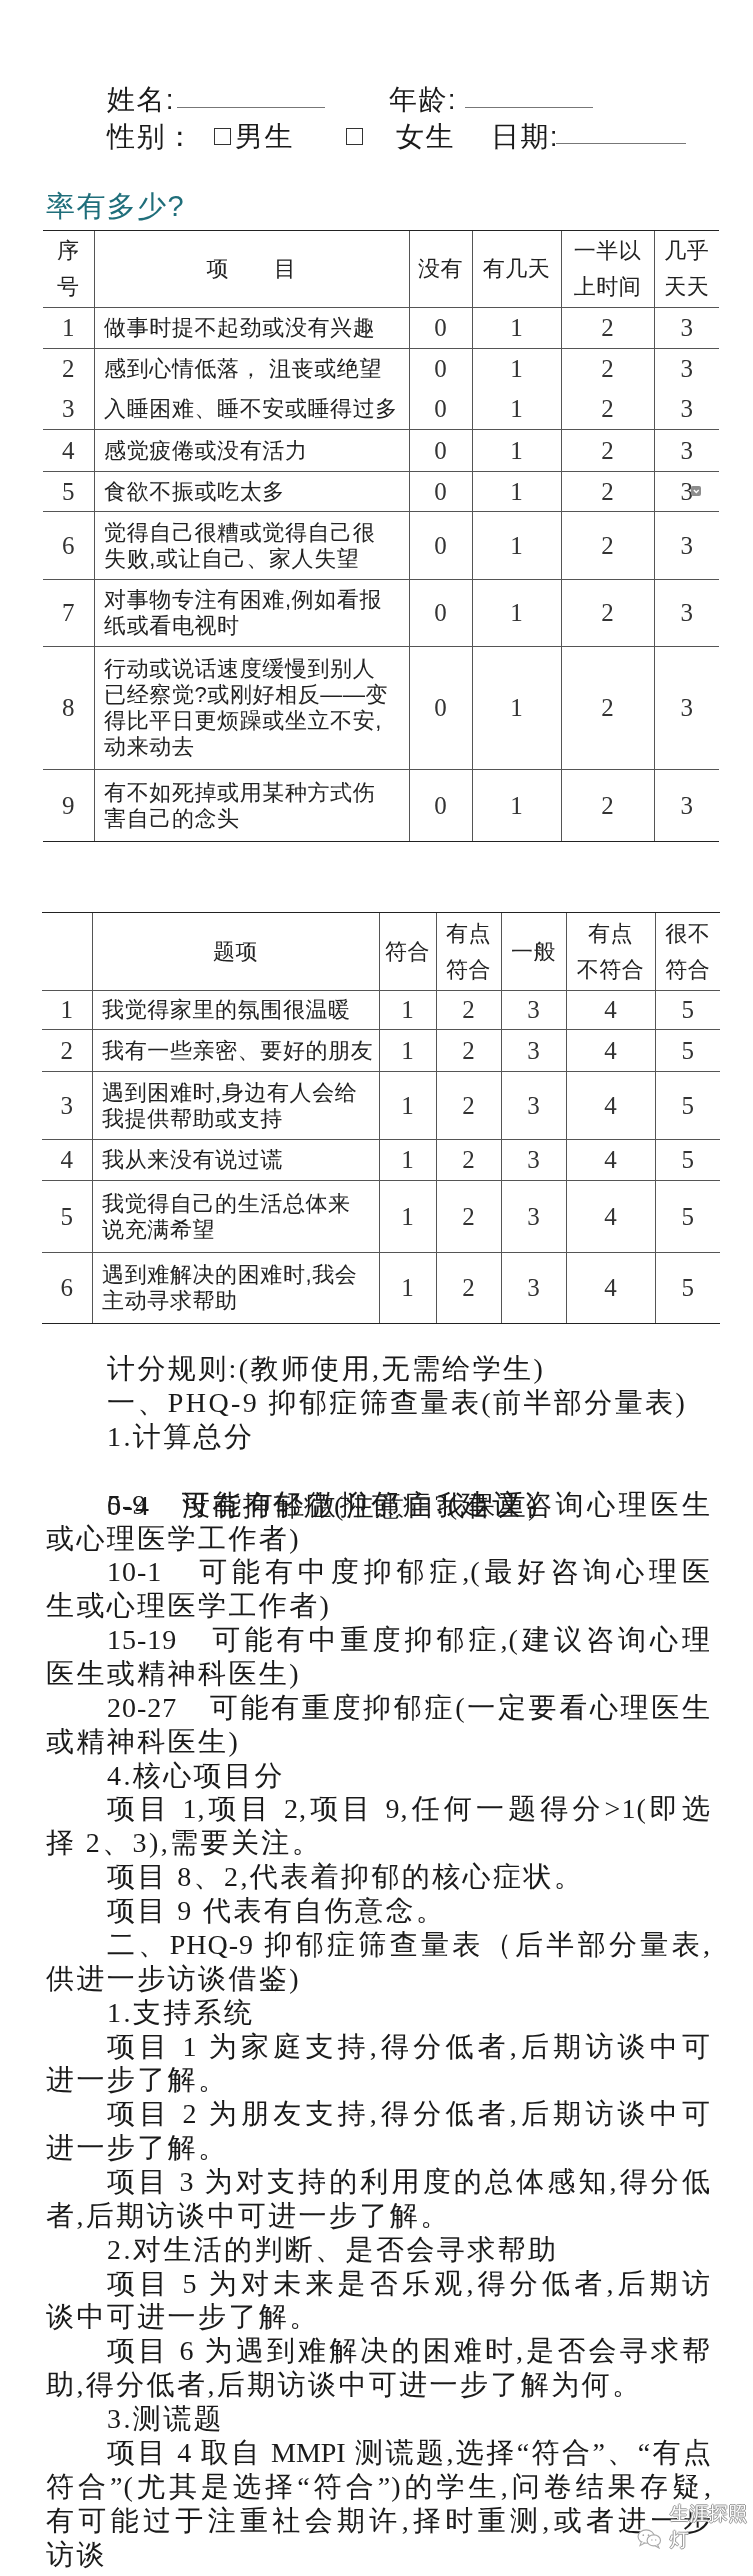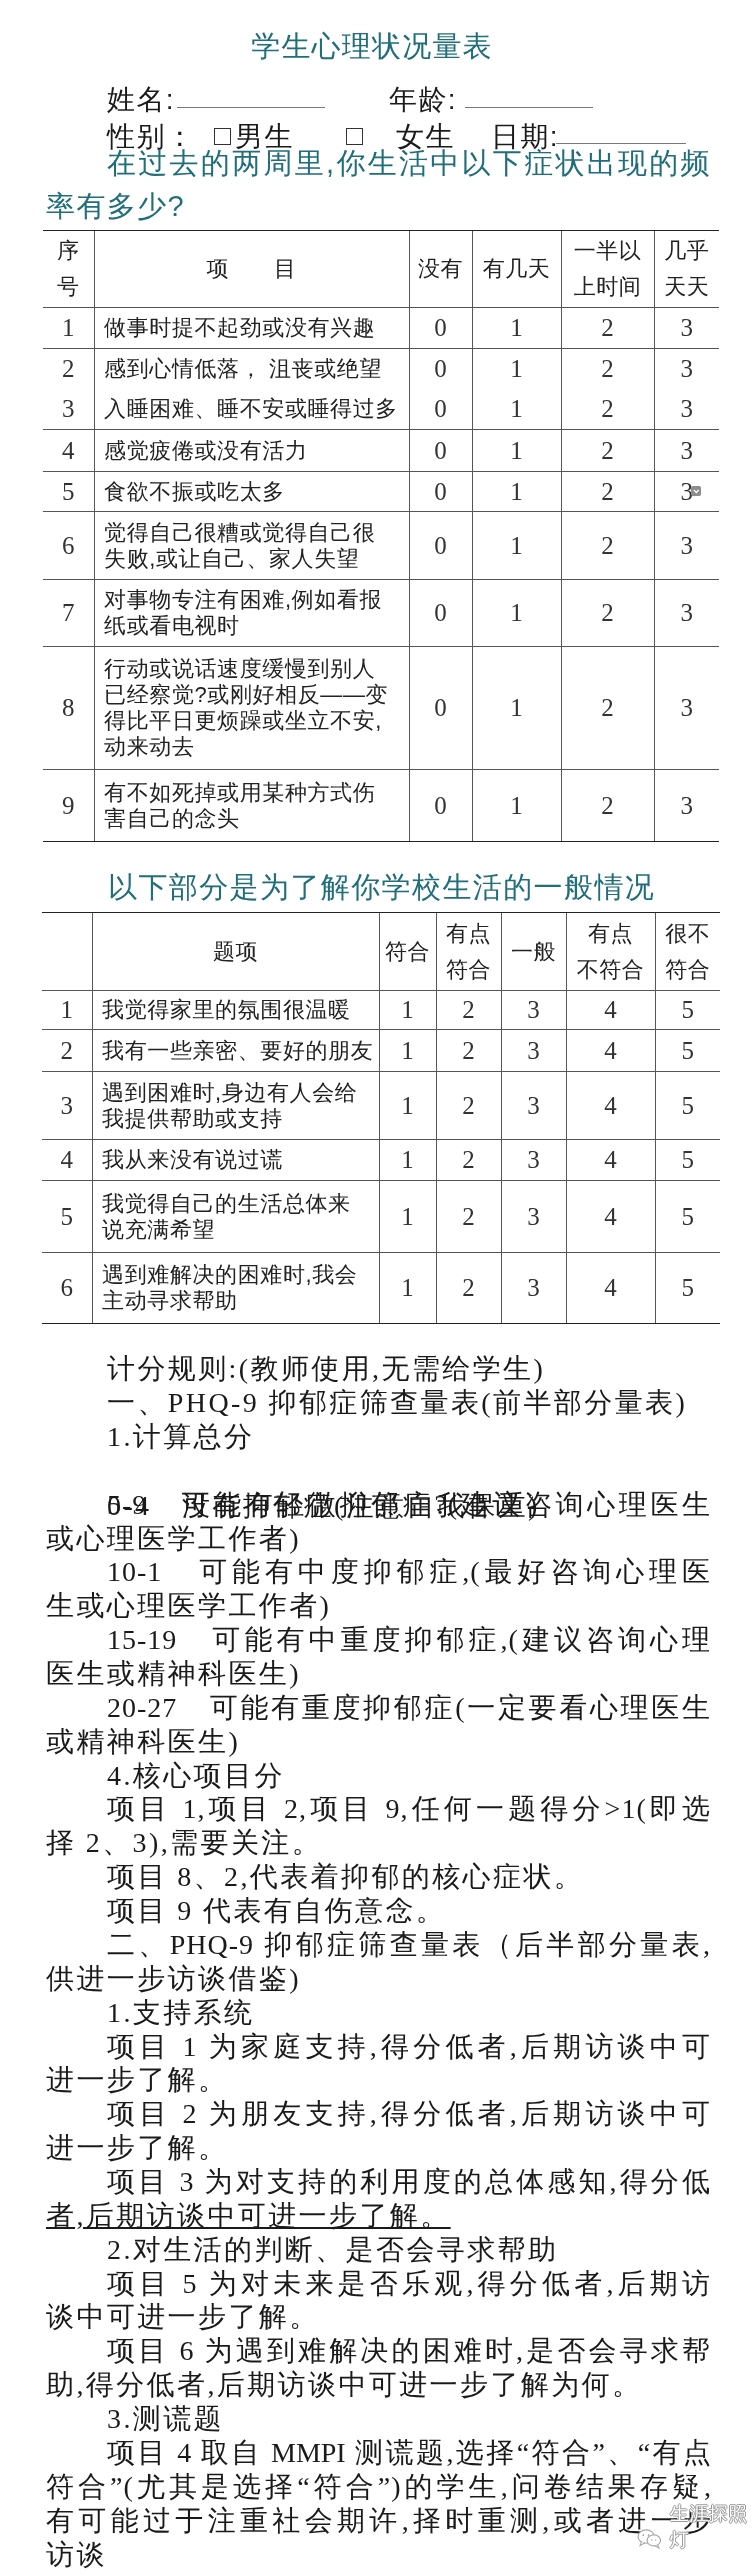--- a/index.html
+++ b/index.html
@@ -37,36 +37,34 @@
 
   .wm { position:absolute; left:637px; top:2526px; height:27px; display:flex; align-items:flex-end; }
   .wm-text { font-family:"Liberation Sans","DejaVu Sans",sans-serif; font-size:19px; color:#ffffff; letter-spacing:0.5px;
              text-shadow: 1px 0 0 #999, -1px 0 0 #999, 0 1px 0 #999, 0 -1px 0 #999; margin-left:7.7px; }
 </style>
 </head>
 <body>
 
 <div id="page">
 
-  <div class="title sans">学生心理状况量表</div>
 
   <span class="lbl sans" style="left:107px;top:82px;">姓名:</span>
   <span class="blank sans" style="left:177px;top:84px;width:148px;"><span></span></span>
   <span class="lbl sans" style="left:389px;top:82px;">年龄:</span>
   <span class="blank sans" style="left:465px;top:84px;width:128px;"><span></span></span>
 
   <span class="lbl sans" style="left:107px;top:119px;">性别：</span>
   <span class="cbox" style="left:214px;top:128px;"></span>
   <span class="lbl sans" style="left:235px;top:119px;">男生</span>
   <span class="cbox" style="left:346px;top:128px;"></span>
   <span class="lbl sans" style="left:396px;top:119px;">女生</span>
   <span class="lbl sans" style="left:491px;top:119px;">日期:</span>
   <span class="blank sans" style="left:556px;top:120px;width:130px;"><span></span></span>
 
-  <div class="teal sans j" style="left:107px;top:146px;width:604px;">在过去的两周里,你生活中以下症状出现的频</div>
   <div class="teal sans" style="left:46px;top:189px;">率有多少?</div>
 
   <table class="tbl" style="left:43px;top:230px;width:676px;">
     <colgroup>
       <col style="width:51px">
         <col style="width:315px">
         <col style="width:63px">
         <col style="width:89px">
         <col style="width:93px">
         <col style="width:65px">
@@ -164,21 +162,20 @@
       <td class="it">有不如死掉或用某种方式伤
 害自己的念头</td>
       <td class="sc">0</td>
       <td class="sc">1</td>
       <td class="sc">2</td>
       <td class="sc">3</td>
     </tr>
   </tbody>
     </table>
 
-  <div class="teal sans" style="left:108px;top:870px;">以下部分是为了解你学校生活的一般情况</div>
 
   <table class="tbl" style="left:42px;top:912px;width:678px;">
     <colgroup>
       <col style="width:50px">
         <col style="width:287px">
         <col style="width:57px">
         <col style="width:65px">
         <col style="width:65px">
         <col style="width:89px">
         <col style="width:65px">
@@ -275,21 +272,21 @@
     <div class="ln in" style="top:1860px;">项目 8、2,代表着抑郁的核心症状。</div>
     <div class="ln in" style="top:1894px;">项目 9 代表有自伤意念。</div>
     <div class="ln in j" style="top:1928px;">二、PHQ-9 抑郁症筛查量表（后半部分量表,</div>
     <div class="ln out" style="top:1962px;">供进一步访谈借鉴)</div>
     <div class="ln in" style="top:1996px;">1.支持系统</div>
     <div class="ln in j" style="top:2030px;">项目 1 为家庭支持,得分低者,后期访谈中可</div>
     <div class="ln out" style="top:2063px;">进一步了解。</div>
     <div class="ln in j" style="top:2097px;">项目 2 为朋友支持,得分低者,后期访谈中可</div>
     <div class="ln out" style="top:2131px;">进一步了解。</div>
     <div class="ln in j" style="top:2165px;">项目 3 为对支持的利用度的总体感知,得分低</div>
-    <div class="ln out" style="top:2199px;text-decoration:underline;">者,后期访谈中可进一步了解。</div>
+    <div class="ln out" style="top:2199px;">者,后期访谈中可进一步了解。</div>
     <div class="ln in" style="top:2233px;">2.对生活的判断、是否会寻求帮助</div>
     <div class="ln in j" style="top:2267px;">项目 5 为对未来是否乐观,得分低者,后期访</div>
     <div class="ln out" style="top:2300px;">谈中可进一步了解。</div>
     <div class="ln in j" style="top:2334px;">项目 6 为遇到难解决的困难时,是否会寻求帮</div>
     <div class="ln out" style="top:2368px;">助,得分低者,后期访谈中可进一步了解为何。</div>
     <div class="ln in" style="top:2402px;">3.测谎题</div>
     <div class="ln in j tight" style="top:2436px;">项目 4 取自 MMPI 测谎题,选择“符合”、“有点</div>
     <div class="ln out j" style="top:2470px;">符合”(尤其是选择“符合”)的学生,问卷结果存疑,</div>
     <div class="ln out j" style="top:2504px;">有可能过于注重社会期许,择时重测,或者进一步</div>
     <div class="ln out" style="top:2538px;">访谈</div>

